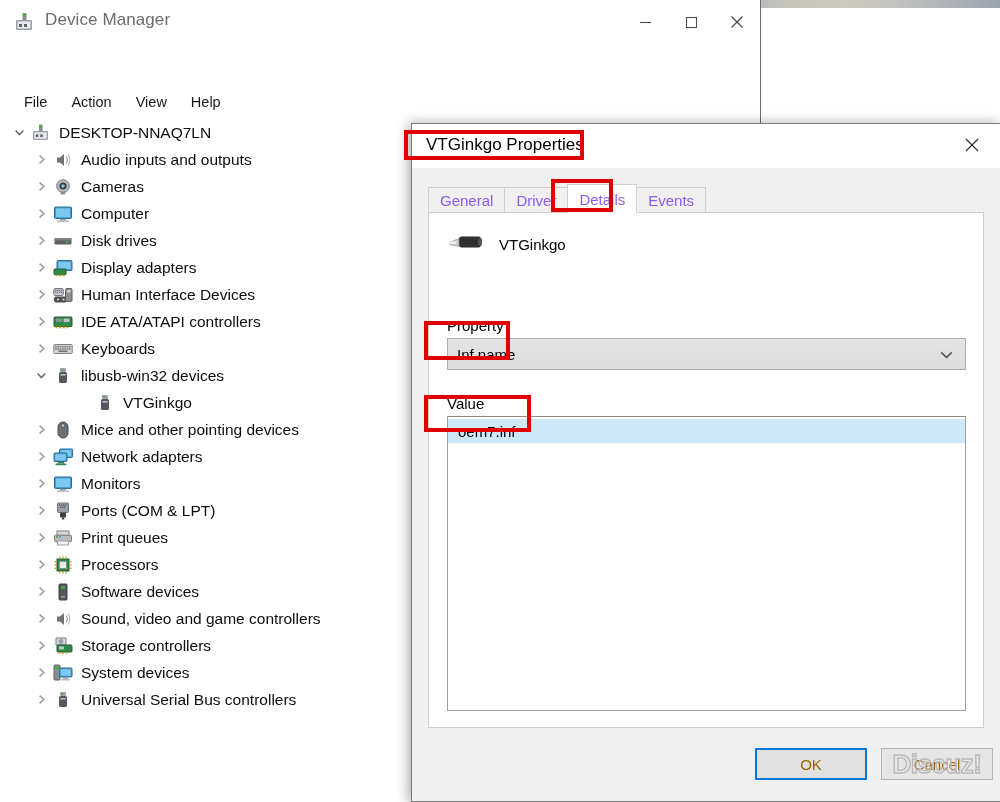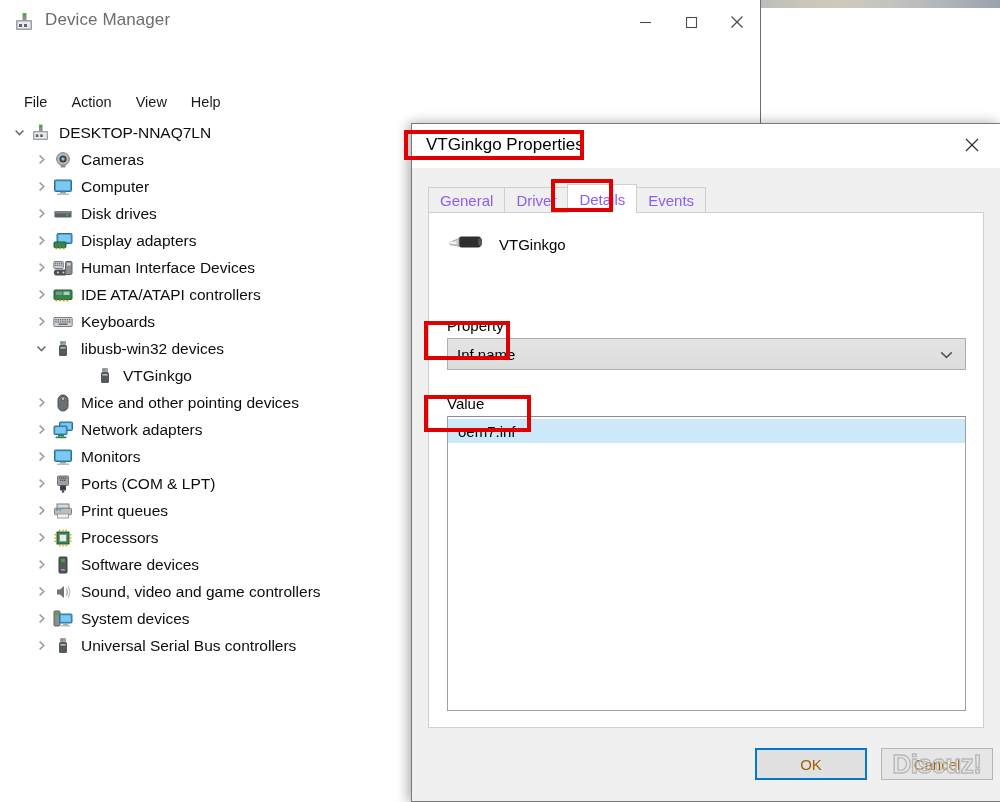--- a/index.html
+++ b/index.html
@@ -434,20 +434,35 @@
             <svg width="20" height="18" viewBox="0 0 20 18">
               <rect x="2" y="7" width="15" height="9" rx="1" fill="#9aa0a6"></rect>
               <rect x="3.3" y="8.3" width="12.4" height="6.4" fill="#e8eaed"></rect>
               <rect x="4.8" y="10.4" width="2.6" height="2.6" fill="#5f6368"></rect>
               <rect x="9.2" y="10.4" width="2.6" height="2.6" fill="#5f6368"></rect>
               <rect x="8" y="0.5" width="3.6" height="6.5" fill="#8a8f94"></rect>
               <rect x="8.7" y="1.4" width="2.2" height="2.2" fill="#3fae29"></rect>
             </svg>
           </span>
           <span class="tlabel">DESKTOP-NNAQ7LN</span>
+        </div>
+        <div class="tree-row ind1">
+          <span class="tw">
+            <svg width="11" height="11" viewBox="0 0 11 11">
+              <path d="M3.6 1.6 L7.8 5.5 L3.6 9.4" fill="none" stroke="#9a9a9a" stroke-width="1.5"></path>
+            </svg>
+          </span>
+          <span class="tico">
+            <svg width="18" height="18" viewBox="0 0 18 18">
+              <path d="M3 6.5 L6 6.5 L10 3 L10 15 L6 11.5 L3 11.5 Z" fill="#6f7479"></path>
+              <path d="M12 5.5 Q14.6 9 12 12.5" fill="none" stroke="#9aa0a6" stroke-width="1.2"></path>
+              <path d="M13.9 3.6 Q17.6 9 13.9 14.4" fill="none" stroke="#b6bbbf" stroke-width="1.2"></path>
+            </svg>
+          </span>
+          <span class="tlabel">Audio inputs and outputs</span>
         </div>
         <div class="tree-row ind1">
           <span class="tw">
             <svg width="11" height="11" viewBox="0 0 11 11">
               <path d="M3.6 1.6 L7.8 5.5 L3.6 9.4" fill="none" stroke="#9a9a9a" stroke-width="1.5"></path>
             </svg>
           </span>
           <span class="tico">
             <svg width="18" height="18" viewBox="0 0 18 18">
               <circle cx="9" cy="8" r="6.3" fill="#b9bdc1" stroke="#6f7479"></circle>
@@ -763,20 +778,41 @@
           <span class="tlabel">Sound, video and game controllers</span>
         </div>
         <div class="tree-row ind1">
           <span class="tw">
             <svg width="11" height="11" viewBox="0 0 11 11">
               <path d="M3.6 1.6 L7.8 5.5 L3.6 9.4" fill="none" stroke="#9a9a9a" stroke-width="1.5"></path>
             </svg>
           </span>
           <span class="tico">
             <svg width="20" height="18" viewBox="0 0 20 18">
+              <path d="M3 1 L13 1 L13 8 L3 8 Z" fill="#d6d9dc" stroke="#7a7f84"></path>
+              <circle cx="8" cy="4.5" r="2.4" fill="#9aa0a6"></circle>
+              <rect x="4" y="8" width="15" height="7" rx="1" fill="#2f8a4a" stroke="#1f5c32"></rect>
+              <rect x="6" y="9.4" width="5" height="3" fill="#c0c4c8"></rect>
+              <g fill="#c9a227">
+                <rect x="5.5" y="15" width="2" height="1.8"></rect>
+                <rect x="9" y="15" width="2" height="1.8"></rect>
+                <rect x="12.5" y="15" width="2" height="1.8"></rect>
+              </g>
+            </svg>
+          </span>
+          <span class="tlabel">Storage controllers</span>
+        </div>
+        <div class="tree-row ind1">
+          <span class="tw">
+            <svg width="11" height="11" viewBox="0 0 11 11">
+              <path d="M3.6 1.6 L7.8 5.5 L3.6 9.4" fill="none" stroke="#9a9a9a" stroke-width="1.5"></path>
+            </svg>
+          </span>
+          <span class="tico">
+            <svg width="20" height="18" viewBox="0 0 20 18">
               <rect x="1" y="1" width="6" height="15" rx="1" fill="#8a8f94" stroke="#5c6065"></rect>
               <rect x="2.4" y="2.6" width="3.2" height="2.4" fill="#3fae29"></rect>
               <rect x="6.5" y="4" width="12.5" height="9" rx="1" fill="#3f9fd4" stroke="#2d6f97"></rect>
               <rect x="7.8" y="5.3" width="9.9" height="6.4" fill="#7ec8f0"></rect>
               <rect x="10" y="13.4" width="5" height="1.5" fill="#9aa0a6"></rect>
               <rect x="8" y="15" width="9" height="1.5" rx=".5" fill="#b6bbbf"></rect>
             </svg>
           </span>
           <span class="tlabel">System devices</span>
         </div>

